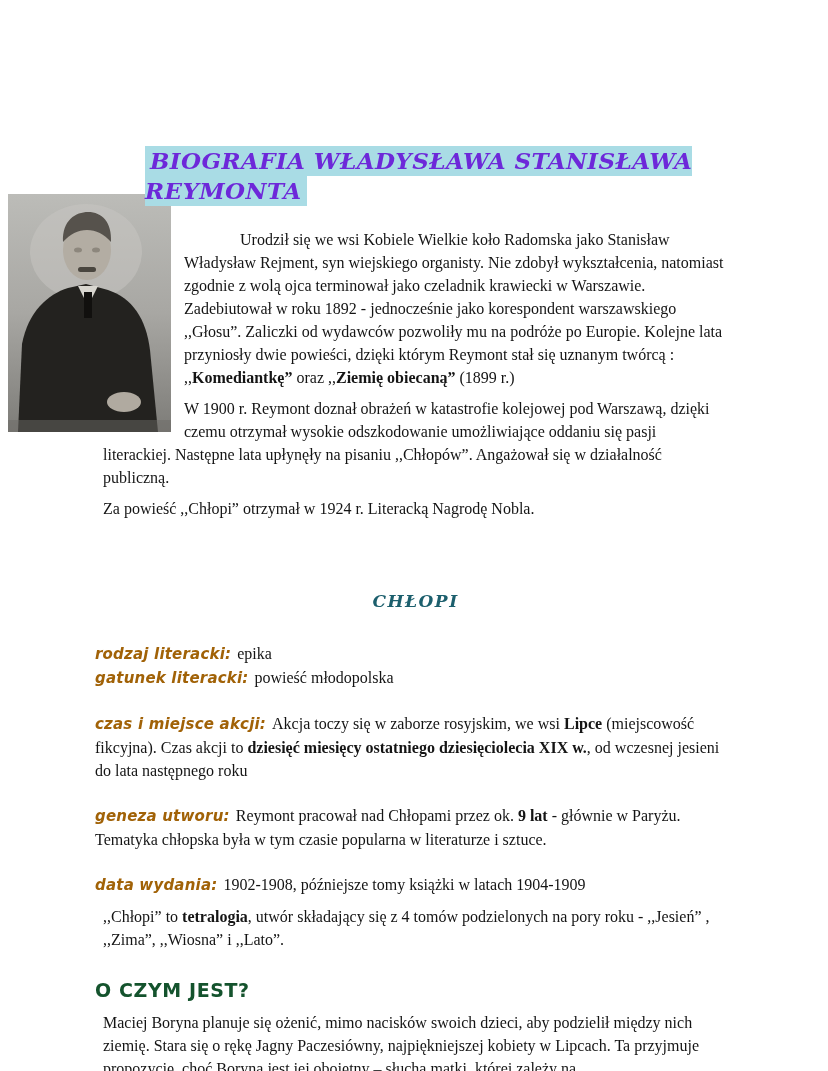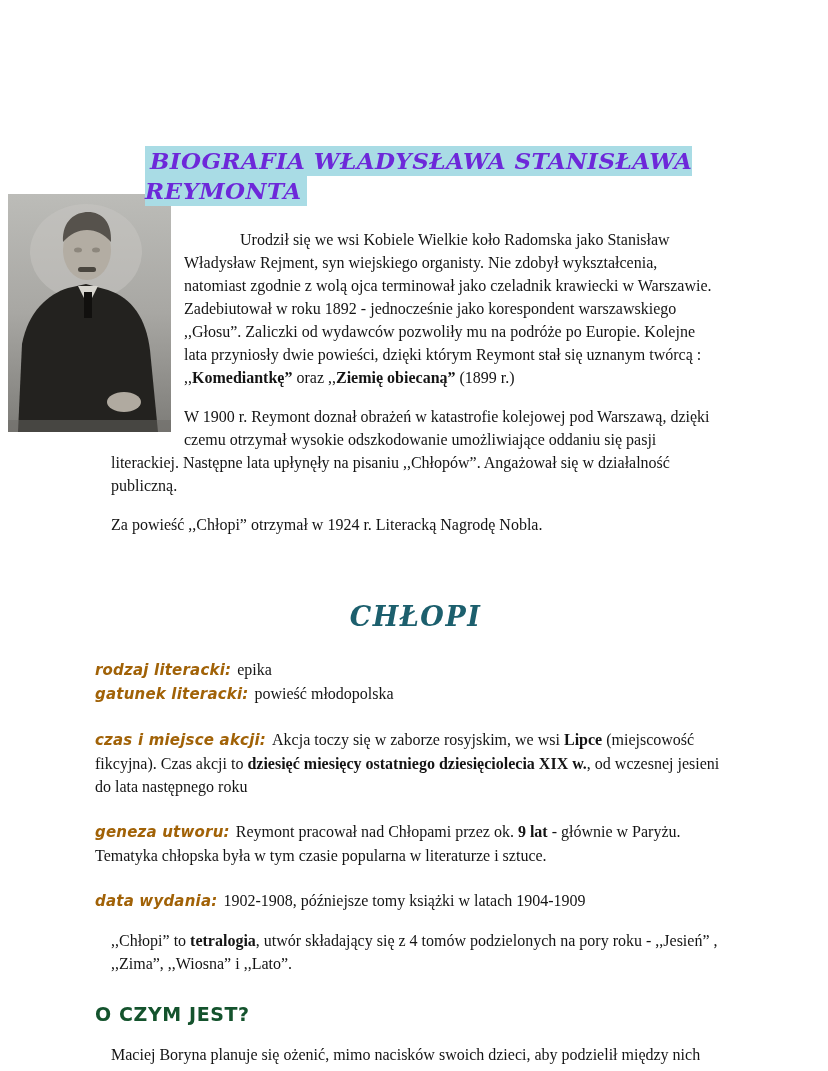--- a/index.html
+++ b/index.html
@@ -26,32 +26,32 @@
   }
   .hl{background:#a9dce5;padding:1px 5px 2px 5px;}
   
   .bio{margin-top:22px;}
   .photo-float{
     float:left;
     width:163px;height:238px;
     margin:-34px 13px 5px -87px;
   }
   .photo-float svg{display:block;width:100%;height:100%;}
-  p.p{margin:16px;}
+  p.p{margin:8px;}
   .indent{text-indent:56px;}
   .b{font-weight:bold;}
   .boldline{font-weight:normal;}
   
   .chlopi-heading{
     clear:both;
     margin:66px 0 26px 0;
     text-align:center;
     font-family:"DejaVu Serif","Liberation Serif",serif;
     font-weight:bold;font-style:italic;
-    font-size:27px;line-height:30px;
+    font-size:17px;line-height:30px;
     letter-spacing:1.5px;
     color:#1c5f6d;
   }
   .field{margin:0;}
   .gap-top{margin-top:22px;}
   .field-label{
     font-family:"DejaVu Sans","Liberation Sans",sans-serif;
     font-weight:700;font-style:italic;
     font-size:15px;
     letter-spacing:0.2px;

